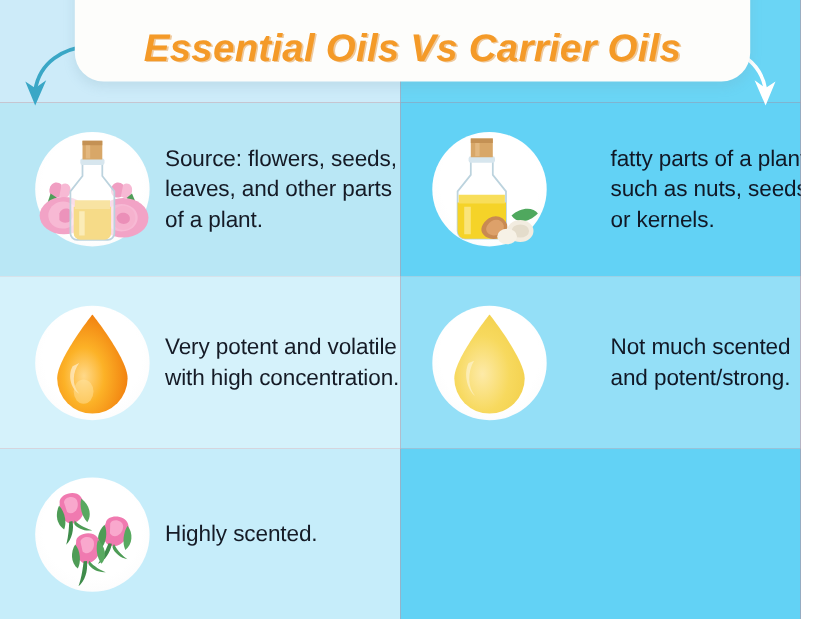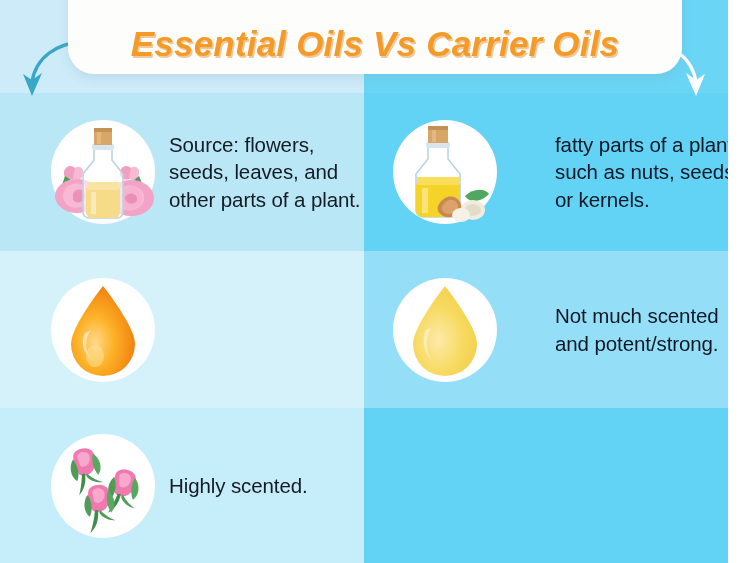--- a/index.html
+++ b/index.html
@@ -89,21 +89,21 @@
   .row1 { top: 93px;  height: 158px; }
   .row2 { top: 251px; height: 157px; }
   .row3 { top: 408px; height: 155px; justify-content: space-between; }
 
   .cell {
     width: 375px;
     display: flex;
     align-items: center;
     box-sizing: border-box;
   }
-  .cell-left  { padding-left: 51px; }
+  .cell-left  { padding-left: 32px; }
   .cell-right { padding-left: 18px; gap: 44px; }
 
   .icon-wrap {
     position: relative;
     width: 104px;
     height: 104px;
     flex: 0 0 104px;
     margin-right: 14px;
   }
   .icon-circle {
@@ -270,20 +270,21 @@
                 <stop offset="42%" stop-color="#fcb227"></stop>
                 <stop offset="100%" stop-color="#f07a0c"></stop>
               </radialGradient>
             </defs>
             <path d="M52 8 C52 8, 20 48, 20 66 a32 32 0 0 0 64 0 C84 48, 52 8, 52 8 Z" fill="url(#dropOrange)"></path>
             <path d="M40 52 C34 60, 33 72, 40 80 C33 76, 29 64, 34 55 Z" fill="#ffffff" fill-opacity="0.5"></path>
             <ellipse cx="44" cy="78" rx="9" ry="11" fill="#ffe6a6" fill-opacity="0.45"></ellipse>
           </svg>
         </div>
       </div>
+      <div class="cell-text">Very potent and volatile with high concentration.</div>
     </div>
     <div class="cell cell-right">
       <div class="icon-wrap">
         <div class="icon-circle soft"></div>
         <div class="icon-art">
           <svg width="104" height="104" viewBox="0 0 104 104">
             <defs>
               <radialGradient id="dropYellow" cx="40%" cy="60%" r="70%">
                 <stop offset="0%" stop-color="#fdeaa8"></stop>
                 <stop offset="55%" stop-color="#f7d95e"></stop>

